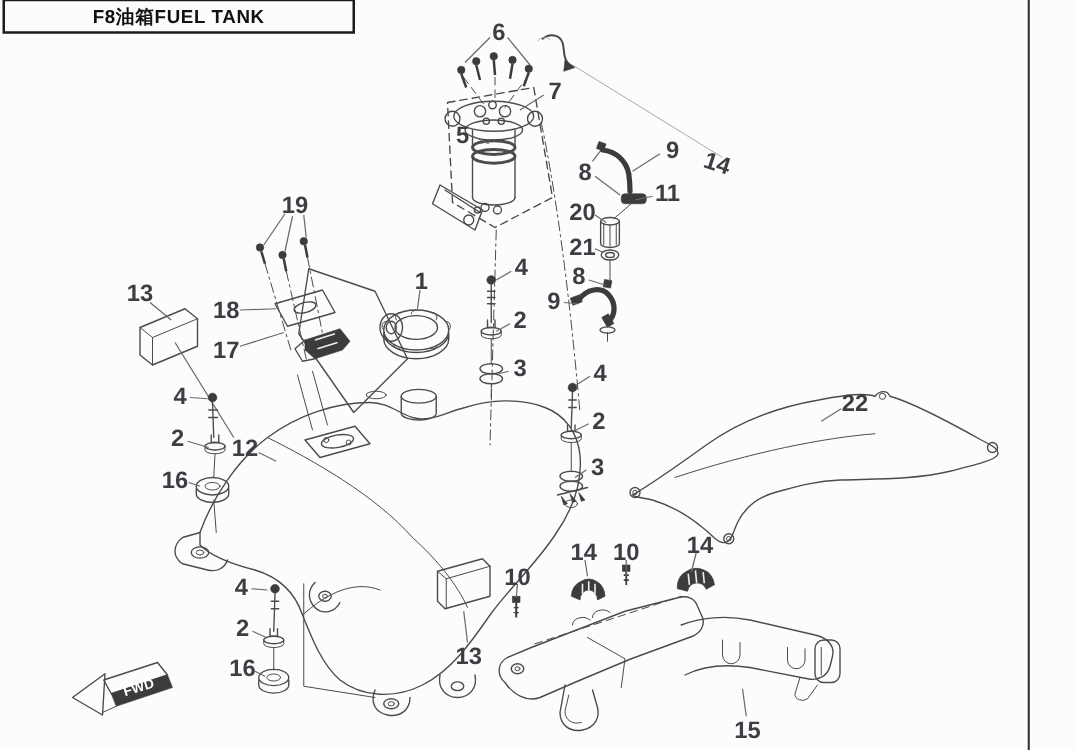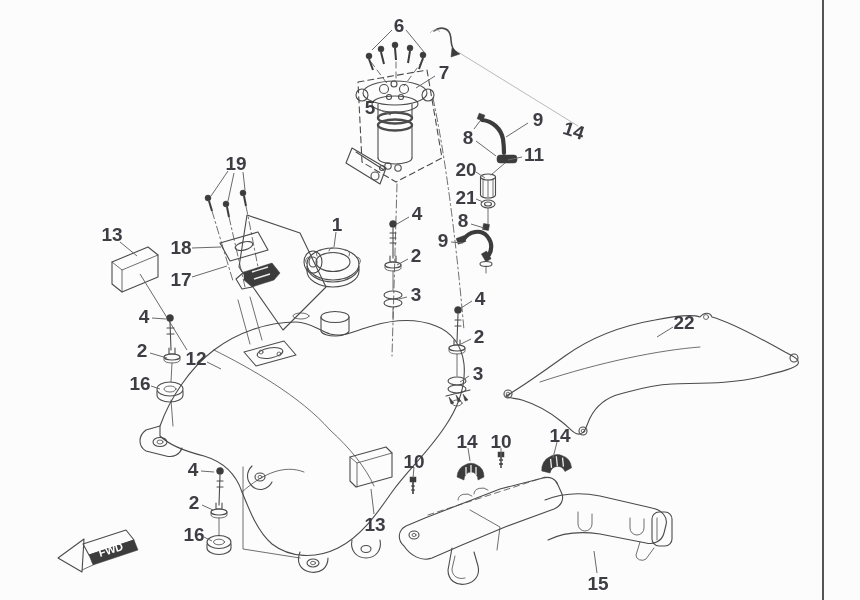--- a/index.html
+++ b/index.html
@@ -27,20 +27,23 @@
   .hose{fill:none;stroke:var(--dark);stroke-width:4.2;stroke-linecap:round;}
   .leader{stroke:#6a6a6a;stroke-width:1;}
   .callout{font-family:"Liberation Sans",sans-serif;font-weight:bold;font-size:19px;
            fill:var(--label);text-anchor:middle;}
   .fwdtxt{font-family:"Liberation Sans",sans-serif;font-weight:bold;font-size:11px;fill:#fff;}
 </style>
 </head>
 <body>
 
 <div id="page">
+  <div id="titlebox">
+    <span>F8油箱FUEL TANK</span>
+  </div>
 
   <svg width="860" height="600" viewBox="0 0 860 600">
 
     <line x1="823" y1="0" x2="823" y2="600" stroke="#2a2a2a" stroke-width="1.6"></line>
 
     <g>
       <path class="ln dash" d="M358,82 L427,70 L442,158 L396,182 L362,162 Z"></path>
 
       <g class="dk">
         <circle cx="369" cy="56" r="3"></circle>

